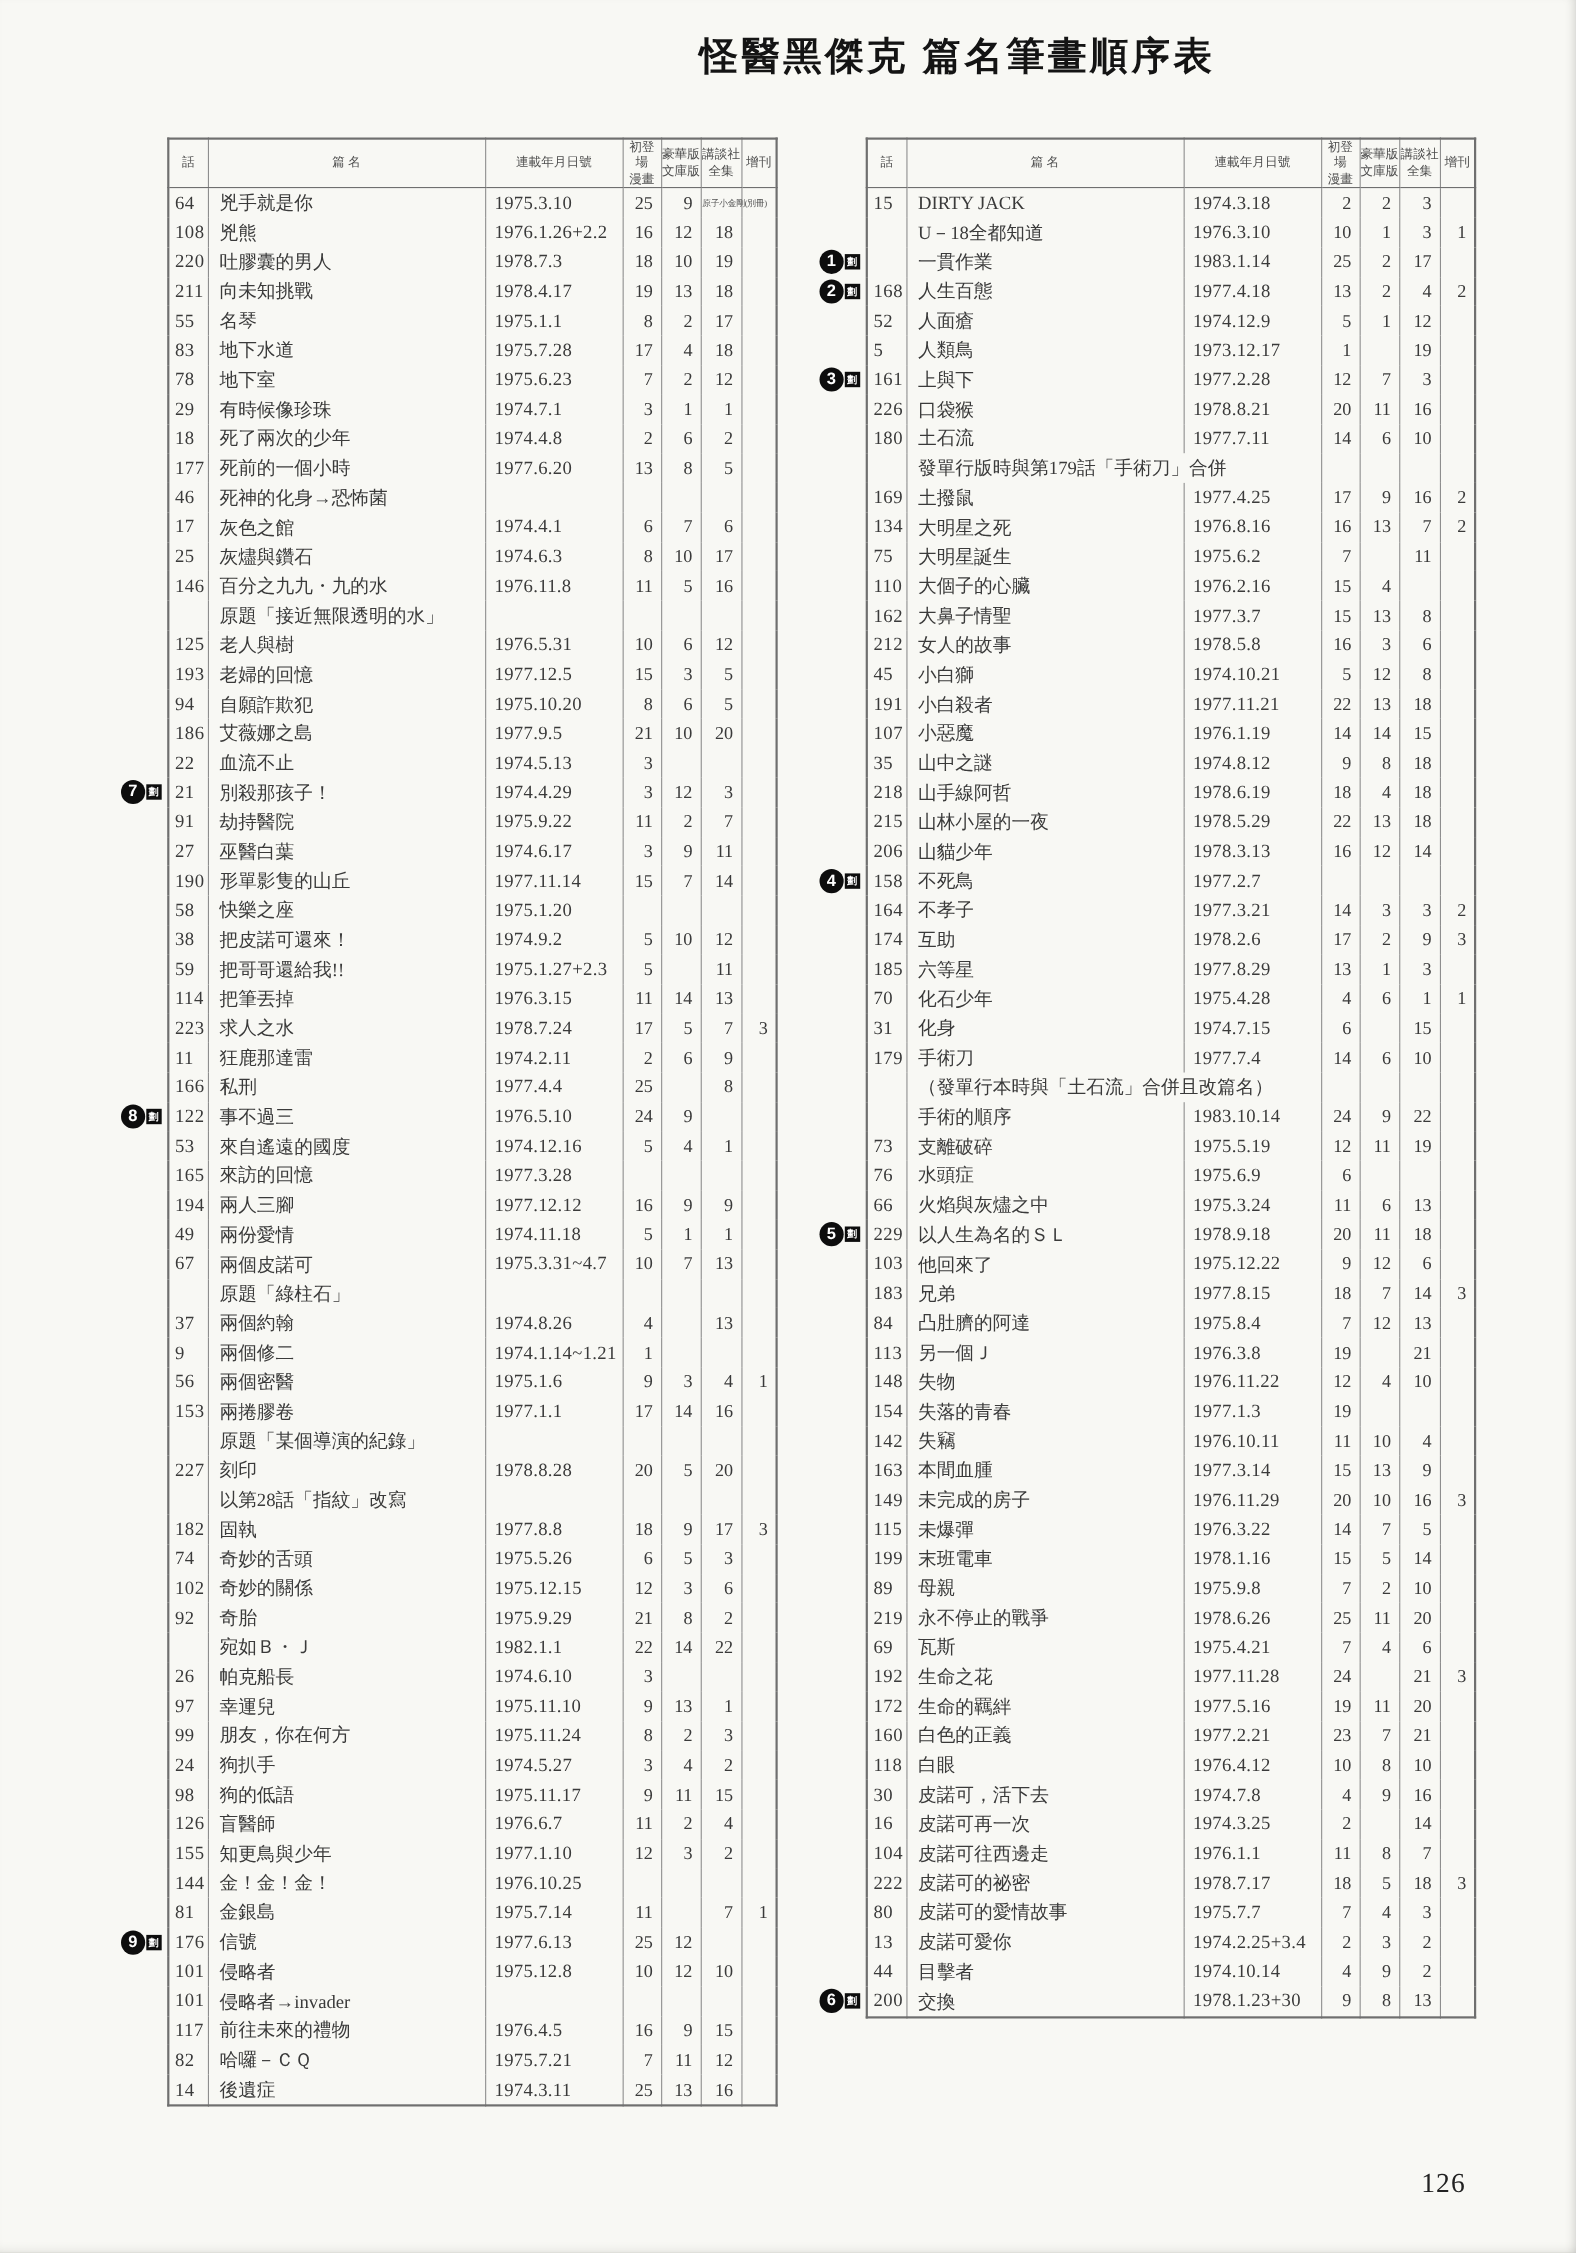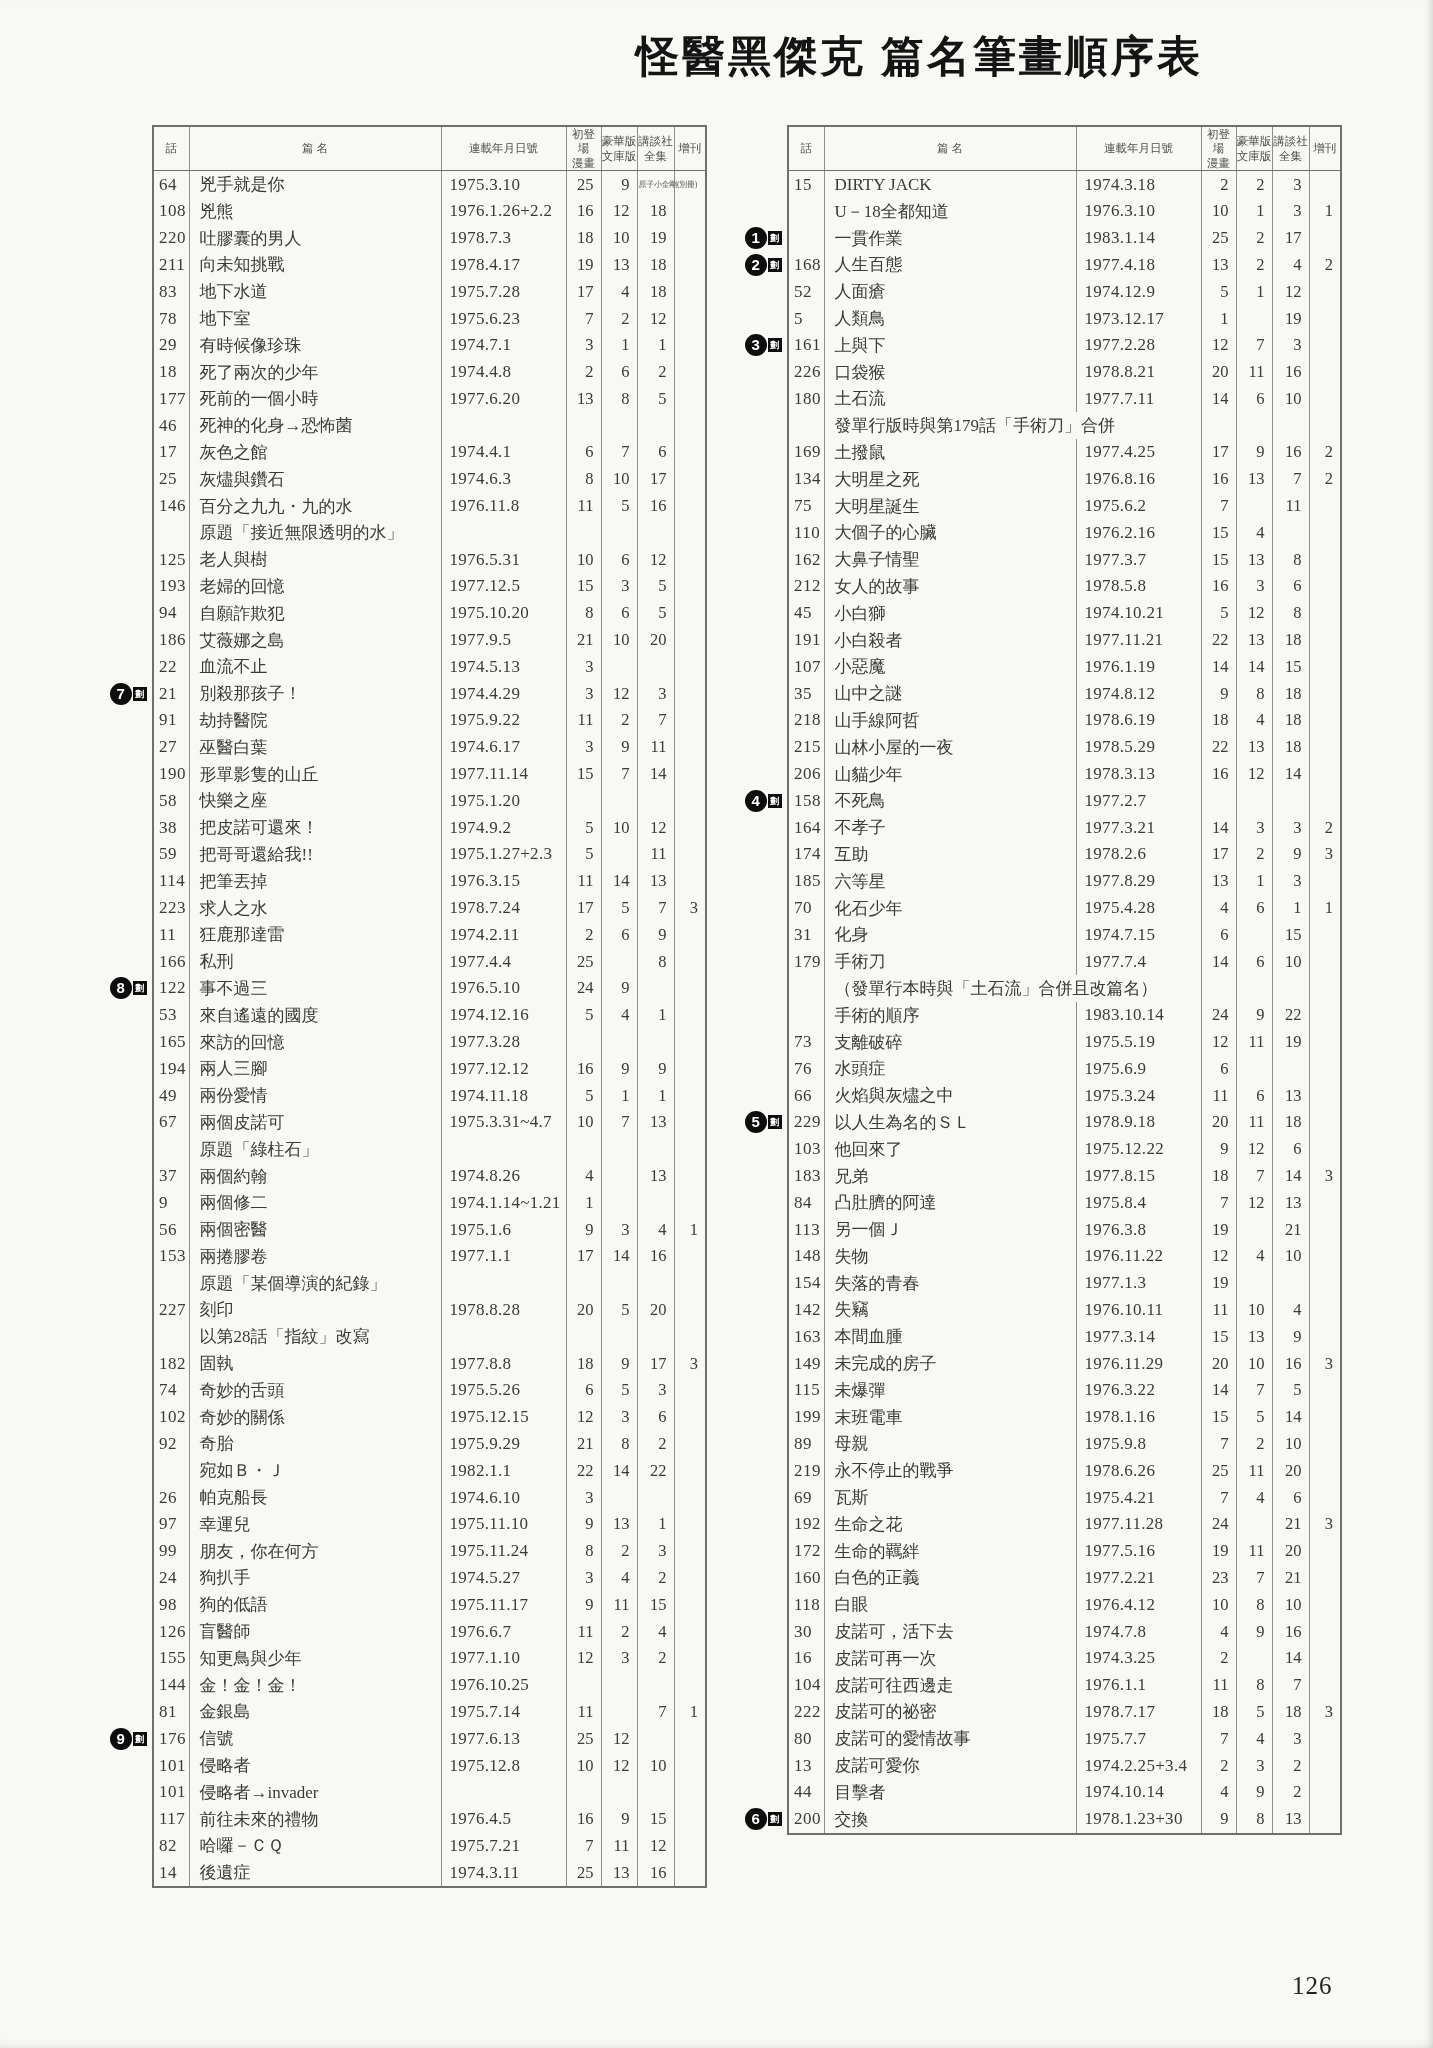--- a/index.html
+++ b/index.html
@@ -5,21 +5,21 @@
   html,body { margin:0; padding:0; background:#d8d8d4; }
   .page {
     position:relative; width:1433px; height:2048px; margin:0 auto;
     background:#f8f8f4; overflow:hidden;
     font-family:"Liberation Serif","DejaVu Serif",serif; color:#3a3a3a;
     box-shadow: inset -8px 0 10px -7px rgba(0,0,0,.18), inset 0 -8px 10px -7px rgba(0,0,0,.10);
   }
   .page-title {
     position:absolute; left:636px; top:28px; margin:0;
     font-family:"Liberation Sans","DejaVu Sans",sans-serif;
-    font-weight:bold; font-size:43px; letter-spacing:3px; color:#141414; white-space:nowrap;
+    font-weight:bold; font-size:35px; letter-spacing:3px; color:#141414; white-space:nowrap;
   }
   .ep-table {
     position:absolute; top:125px; width:553px;
     border-collapse:collapse; table-layout:fixed;
     border:2px solid #6f6f6f;
   }
   .t-left  { left:152px; }
   .t-right { left:787px; }
   .ep-table col.col-n { width:36px; }
   .ep-table col.col-t { width:252px; }
@@ -123,20 +123,29 @@
         <tr>
           <td class="c-n">211</td>
           <td class="c-t">向未知挑戰</td>
           <td class="c-d">1978.4.17</td>
           <td class="c-s">19</td>
           <td class="c-s">13</td>
           <td class="c-s">18</td>
           <td class="c-s"></td>
         </tr>
         <tr>
+          <td class="c-n">55</td>
+          <td class="c-t">名琴</td>
+          <td class="c-d">1975.1.1</td>
+          <td class="c-s">8</td>
+          <td class="c-s">2</td>
+          <td class="c-s">17</td>
+          <td class="c-s"></td>
+        </tr>
+        <tr>
           <td class="c-n">83</td>
           <td class="c-t">地下水道</td>
           <td class="c-d">1975.7.28</td>
           <td class="c-s">17</td>
           <td class="c-s">4</td>
           <td class="c-s">18</td>
           <td class="c-s"></td>
         </tr>
         <tr>
           <td class="c-n">78</td>

